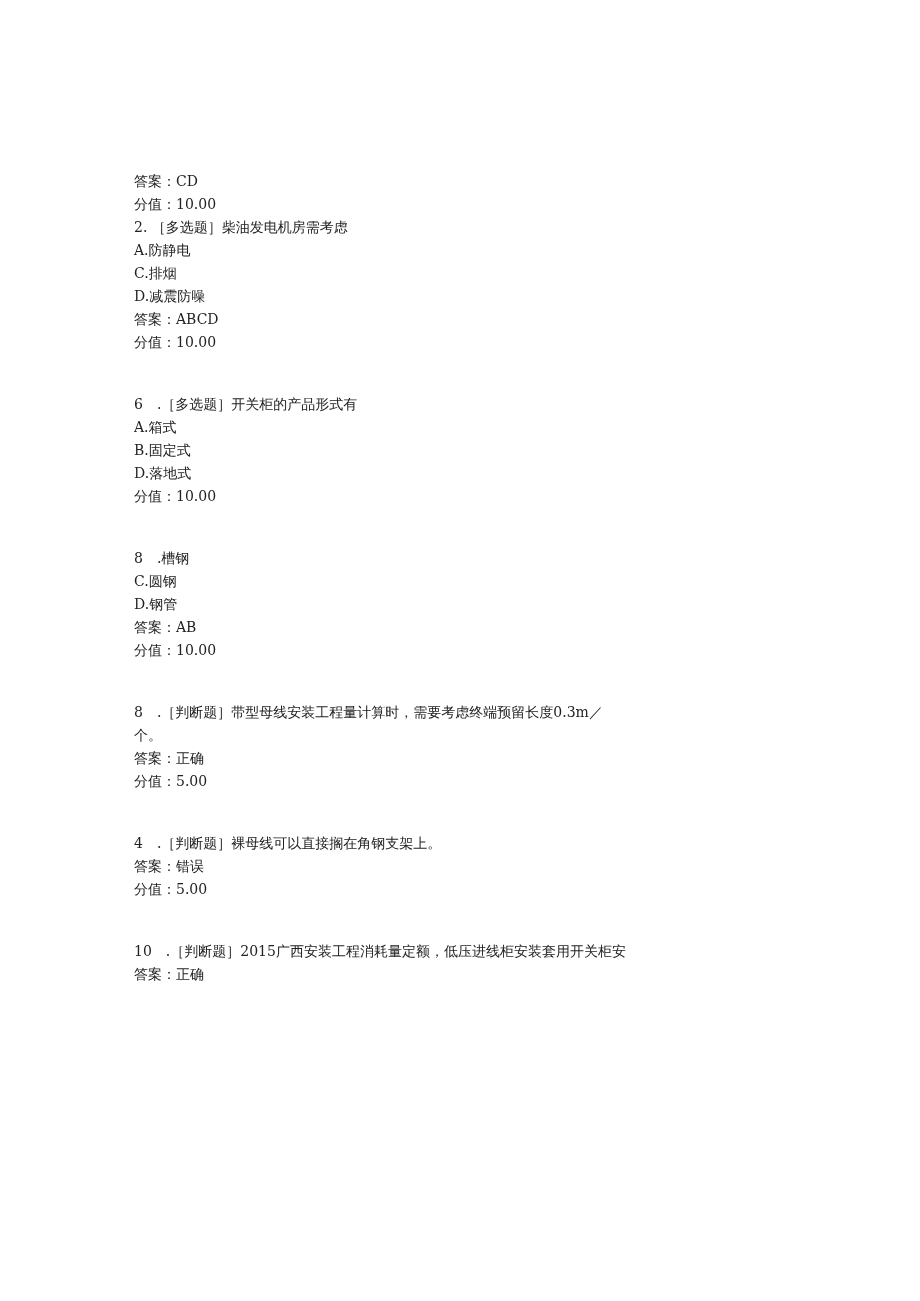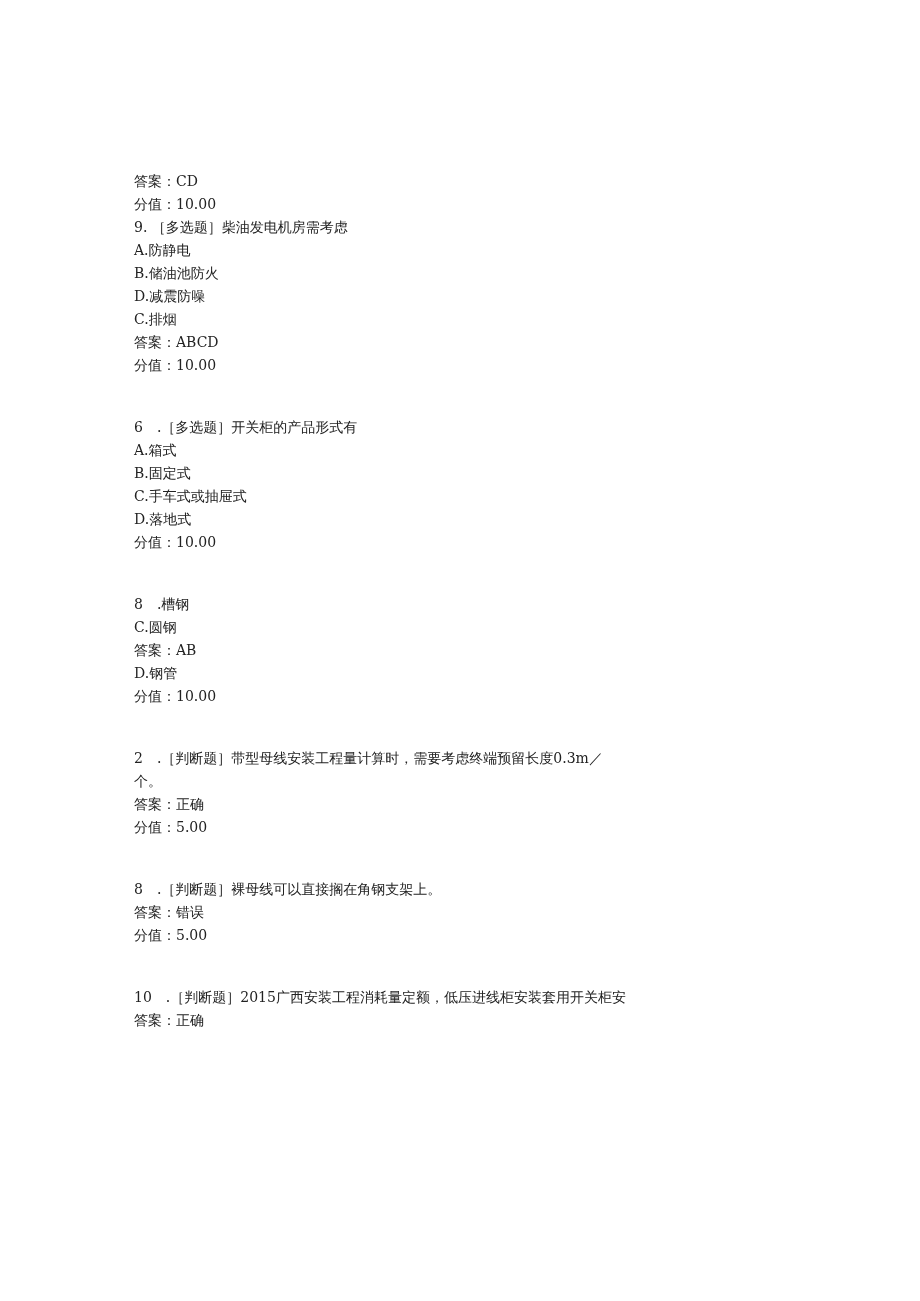--- a/index.html
+++ b/index.html
@@ -10,59 +10,57 @@
     .gap { height: 39px; }
   </style>
 </head>
 <body>
 
 <div class="page">
   <div class="line">答案：CD</div>
   <div class="line">分值：10.00</div>
 
   <div>
-    <div class="line">9. ［多选题］柴油发电机房需考虑</div>
+    <div class="line">2. ［多选题］柴油发电机房需考虑</div>
     <div class="line">A.防静电</div>
-    <div class="line">B.储油池防火</div>
+    <div class="line">C.排烟</div>
     <div class="line">D.减震防噪</div>
-    <div class="line">C.排烟</div>
     <div class="line">答案：ABCD</div>
     <div class="line">分值：10.00</div>
   </div>
   <div class="gap"></div>
 
   <div>
     <div class="line">6　.［多选题］开关柜的产品形式有</div>
     <div class="line">A.箱式</div>
     <div class="line">B.固定式</div>
-    <div class="line">C.手车式或抽屉式</div>
     <div class="line">D.落地式</div>
     <div class="line">分值：10.00</div>
   </div>
   <div class="gap"></div>
 
   <div>
     <div class="line">8　.槽钢</div>
     <div class="line">C.圆钢</div>
+    <div class="line">D.钢管</div>
     <div class="line">答案：AB</div>
-    <div class="line">D.钢管</div>
     <div class="line">分值：10.00</div>
   </div>
   <div class="gap"></div>
 
   <div>
-    <div class="line">2　.［判断题］带型母线安装工程量计算时，需要考虑终端预留长度0.3m／</div>
+    <div class="line">8　.［判断题］带型母线安装工程量计算时，需要考虑终端预留长度0.3m／</div>
     <div class="line">个。</div>
     <div class="line">答案：正确</div>
     <div class="line">分值：5.00</div>
   </div>
   <div class="gap"></div>
 
   <div>
-    <div class="line">8　.［判断题］裸母线可以直接搁在角钢支架上。</div>
+    <div class="line">4　.［判断题］裸母线可以直接搁在角钢支架上。</div>
     <div class="line">答案：错误</div>
     <div class="line">分值：5.00</div>
   </div>
   <div class="gap"></div>
 
   <div>
     <div class="line">10　.［判断题］2015广西安装工程消耗量定额，低压进线柜安装套用开关柜安</div>
     <div class="line">答案：正确</div>
   </div>
 </div>

